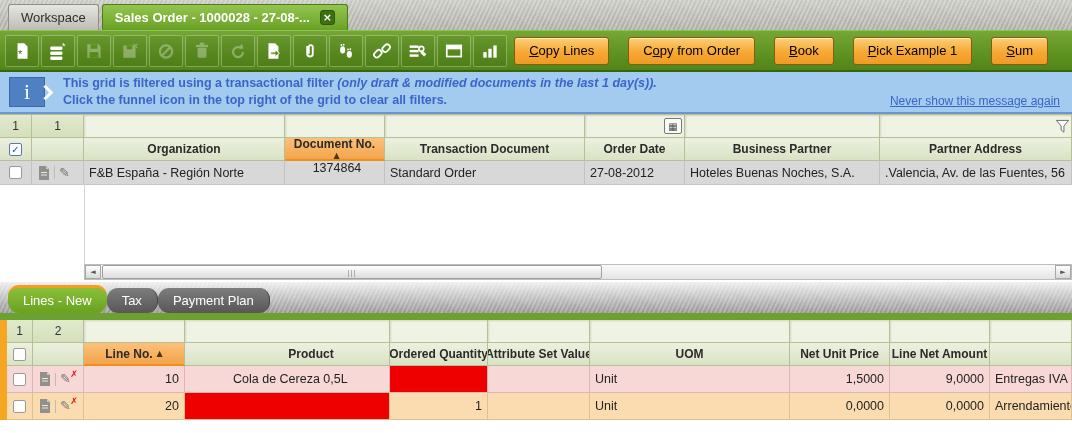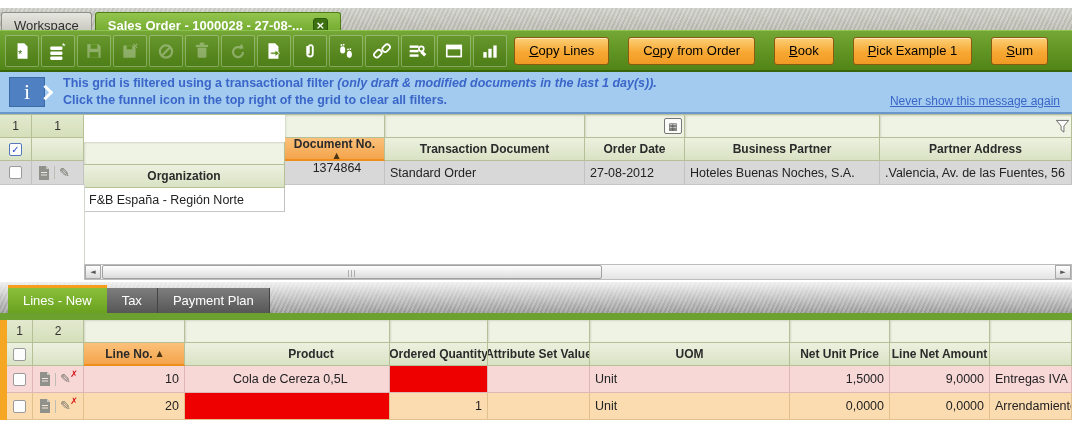--- a/index.html
+++ b/index.html
@@ -1,23 +1,23 @@
 <!DOCTYPE html>
 <html><head>
 <meta charset="utf-8">
 <style>
   * { margin:0; padding:0; box-sizing:border-box; }
   html,body { width:1072px; height:433px; overflow:hidden; }
   body { font-family:"Liberation Sans", sans-serif; background:#ffffff; position:relative; font-size:12px; }
   .glyph { font-family:"DejaVu Sans", sans-serif; }
 
   
-  #tabbar { position:absolute; top:8px; left:0; width:1072px; height:30px;
+  #tabbar { position:absolute; top:0; left:0; width:1072px; height:30px;
     background:repeating-linear-gradient(115deg, rgba(255,255,255,.28) 0 2px, rgba(0,0,0,0) 2px 4px), linear-gradient(#c9c9c3,#aeaea6);
-    display:flex; align-items:flex-end; padding-left:1px; }
+    display:flex; align-items:flex-end; padding-left:8px; }
   .wtab { height:26px; display:flex; align-items:center; padding:0 12px; border-radius:3px 3px 0 0;
     font-size:13px; cursor:pointer; }
   .wtab.inactive { background:linear-gradient(#e6e6e0,#bdbdb5); border:1px solid #8f8f87; border-bottom:none; color:#2e2e2e; margin-right:3px; }
   .wtab.active { background:linear-gradient(#93c54e,#69a125); border:1px solid #4d7d14; border-bottom:none; color:#fff; font-weight:bold; }
   .tab-close { width:15px; height:15px; margin-left:10px; background:#3c7010; border:1px solid #2c5a0a; border-radius:3px;
     color:#fff; font-size:11px; line-height:13px; text-align:center; cursor:pointer; }
 
   
   #toolbar { position:absolute; top:30px; left:0; width:1072px; height:42px;
     background:linear-gradient(#74a736, #5f9322 55%, #528517); border-top:1px solid #8cc44f; border-bottom:2px solid #38650b;
@@ -66,40 +66,40 @@
   .pencil .redx { position:absolute; top:-5px; right:-7px; color:#d81616; font-size:9px; font-weight:bold; }
   .calbtn { width:18px; height:16px; margin-left:auto; margin-right:2px; background:#fbfbf7; border:1px solid #777;
     border-radius:2px; font-size:10px; line-height:13px; color:#444; text-align:center; cursor:pointer; padding:0; }
   .funnel { margin-left:auto; margin-right:1px; cursor:pointer; }
 
   
   #grid1 { position:absolute; top:114px; left:0; width:1072px; border-top:1px solid #b6c096; }
   #grid1 .grow { height:23px; }
   #grid1 .datarow { height:24px; background:#d8d8d8; color:#222; font-size:12.5px; }
   #grid1 .datarow .cell { border-right:1px solid #c2c2c2; border-bottom:1px solid #c6c6c6; }
-  .g1c0{width:32px;} .g1c1{width:52px;} .g1c2{width:201px;margin-top:27px;} .g1c3{width:100px;flex-direction:column;}
+  .g1c0{width:32px;} .g1c1{width:52px;} .g1c2{width:201px;} .g1c3{width:100px;flex-direction:column;}
   .g1c4{width:200px;} .g1c5{width:100px;} .g1c6{width:195px;} .g1c7{width:192px;}
   #col-divider { position:absolute; top:184px; left:84px; width:1px; height:80px; background:#d6d6d0; }
 
   
   #hscroll { position:absolute; top:264px; left:84px; width:988px; height:16px;
     background:linear-gradient(#fafafa,#e4e4e4); border:1px solid #bdbdbd; }
   .sb-btn { position:absolute; top:0; width:16px; height:14px; background:linear-gradient(#ffffff,#d9d9d9);
     border:1px solid #a8a8a8; font-size:7px; color:#555; display:flex; align-items:center; justify-content:center; cursor:pointer; }
   #sb-left { left:0; } #sb-right { right:0; }
   #sb-thumb { position:absolute; top:0; left:17px; width:500px; height:14px; background:linear-gradient(#ffffff,#dcdcdc);
     border:1px solid #a0a0a0; border-radius:2px; display:flex; align-items:center; justify-content:center;
     color:#909090; font-size:8px; letter-spacing:1px; cursor:grab; }
 
   
   #tabstrip { position:absolute; top:282px; left:0; width:1072px; height:31px;
     background:repeating-linear-gradient(115deg, rgba(255,255,255,.22) 0 2px, rgba(0,0,0,0) 2px 4px), linear-gradient(#efefef,#969696);
     display:flex; align-items:flex-end; padding-left:8px; }
   .dtab { height:25px; padding:0 15px; display:flex; align-items:center; font-size:13px; color:#fff; cursor:pointer;
-    background:linear-gradient(#7d7d7d,#575757); border-right:1px solid #444; }
+    background:linear-gradient(#7d7d7d,#575757); border-right:1px solid #444;border-radius:11px; }
   .dtab.active { height:28px; background:linear-gradient(#8abf3a,#69a21f); border-top:3px solid #f59d1c; border-right:none; }
   #greenbar { position:absolute; top:313px; left:0; width:1072px; height:7px; background:#6da12f; }
 
   
   #orangebar { position:absolute; top:320px; left:0; width:7px; height:100px; background:#f5a623; }
   #grid2 { position:absolute; top:320px; left:7px; width:1065px; }
   #grid2 .grow { height:23px; }
   #grid2 .datarow { height:27px; color:#222; font-size:12.5px; }
   .rowpink { background:#f8d7d7; }
   .rowpink .cell { border-right:1px solid #ddb6b6; border-bottom:1px solid #ddb6b6; }

